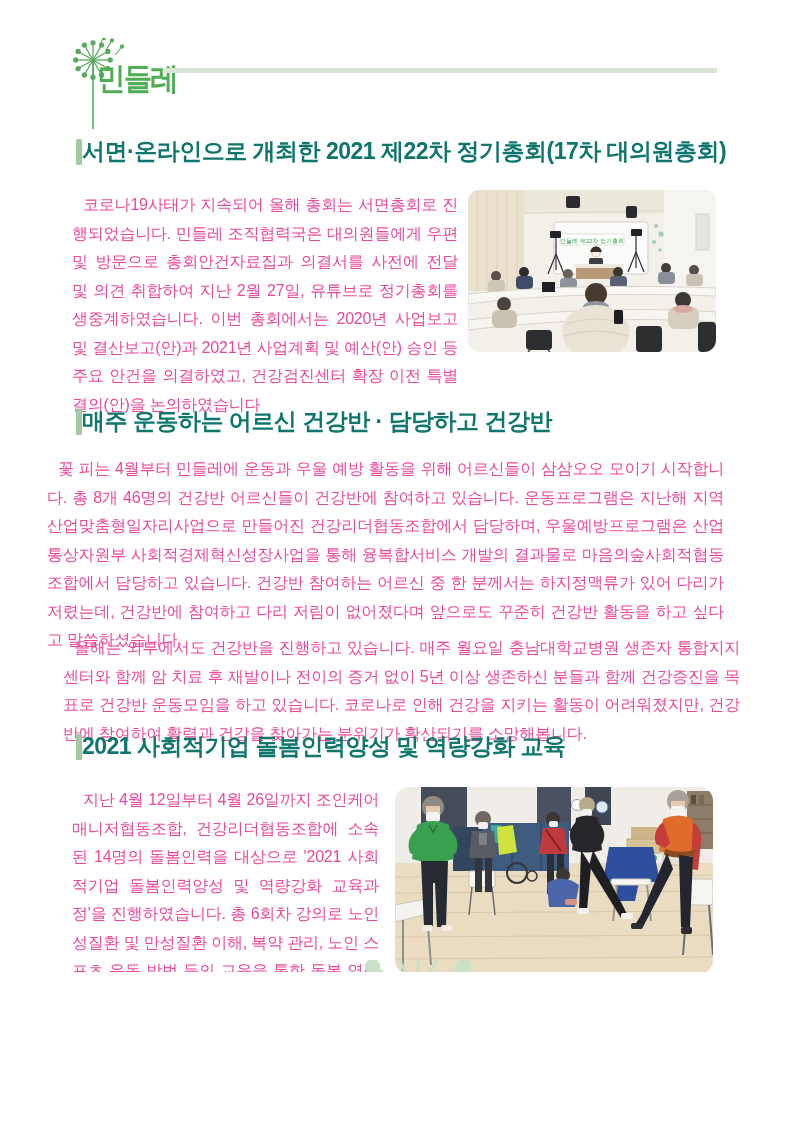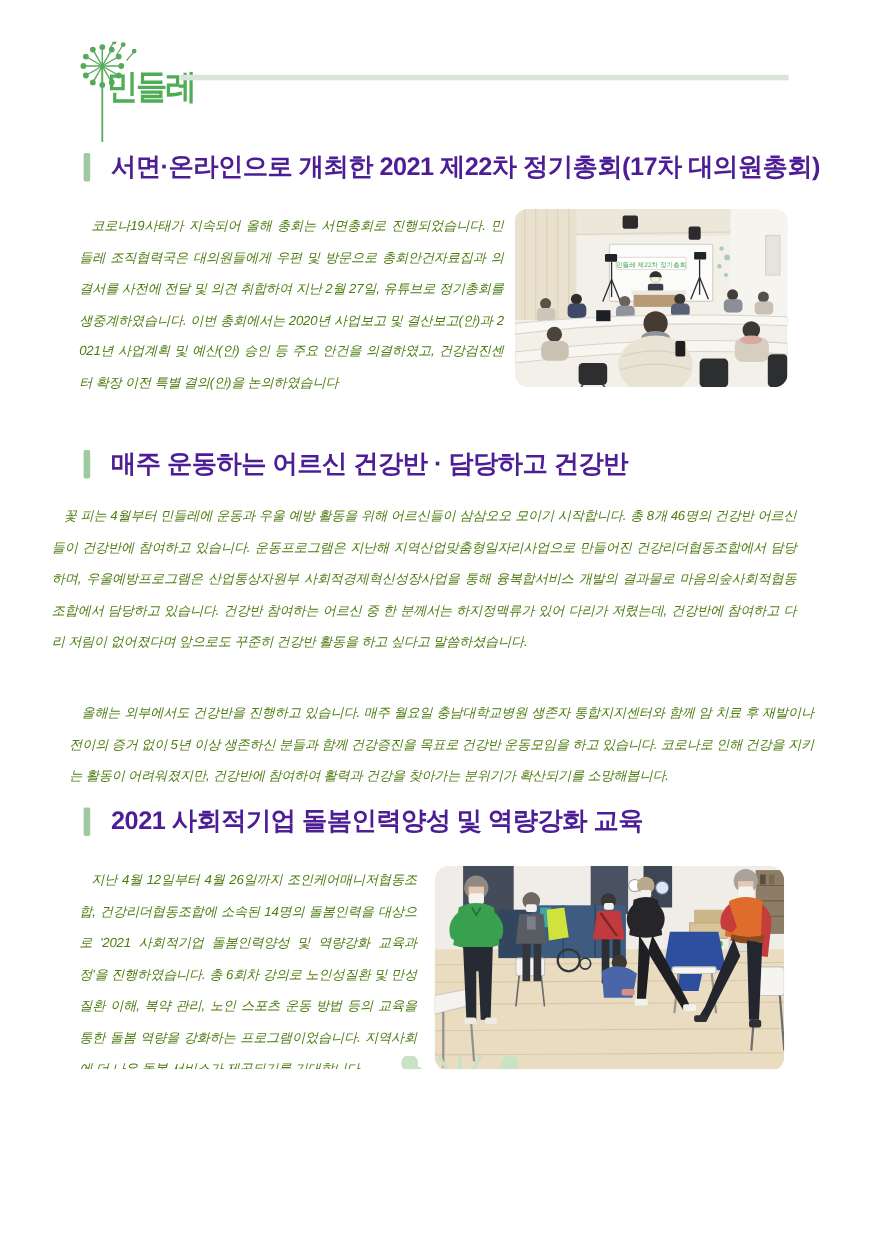--- a/index.html
+++ b/index.html
@@ -10,29 +10,29 @@
   
   .logo-svg{position:absolute;left:48px;top:38px;}
   .brand{
     position:absolute;left:97px;top:58px;font-size:31px;font-weight:bold;
     color:#4fae55;letter-spacing:-2px;transform:scaleX(.92);transform-origin:left top;
     white-space:nowrap;
   }
   .header-rule{position:absolute;left:164px;top:68px;width:553px;height:5px;background:#d8e5d9;}
   
   .heading{
-    position:absolute;left:76px;display:flex;align-items:center;gap:19px;
-    font-size:23px;font-weight:bold;color:#4c1d95;letter-spacing:-.5px;white-space:nowrap;
+    position:absolute;left:76px;display:flex;align-items:center;gap:0;
+    font-size:23px;font-weight:bold;color:#0f766e;letter-spacing:-.5px;white-space:nowrap;
   }
   .hbar{width:6px;height:26px;background:#9fc99e;border-radius:1.5px;flex:0 0 auto;}
   .heading-1{top:136px}.heading-2{top:406px}.heading-3{top:731px}
   
   .body-par{
-    position:absolute;margin:0;color:#4d7c0f;font-size:12px;line-height:28.5px;
-    text-align:justify;word-break:break-all;text-indent:11px;letter-spacing:-.2px;font-style:italic;
+    position:absolute;margin:0;color:#ec4899;font-size:16px;line-height:28.5px;
+    text-align:justify;word-break:break-all;text-indent:11px;letter-spacing:-.2px;
   }
   .par-1{left:72px;top:191px;width:386px;}
   .par-2{left:47px;top:455px;width:677px;}
   .par-3{left:63px;top:634px;width:677px;}
   .par-4{left:72px;top:786px;width:307px;}
   
   .photo{position:absolute;overflow:hidden;display:block;}
   .photo-1{left:468px;top:190px;width:248px;height:162px;border-radius:12px;}
   .photo-2{left:395px;top:787px;width:318px;height:187px;border-radius:14px;}
   .photo svg{display:block;}

